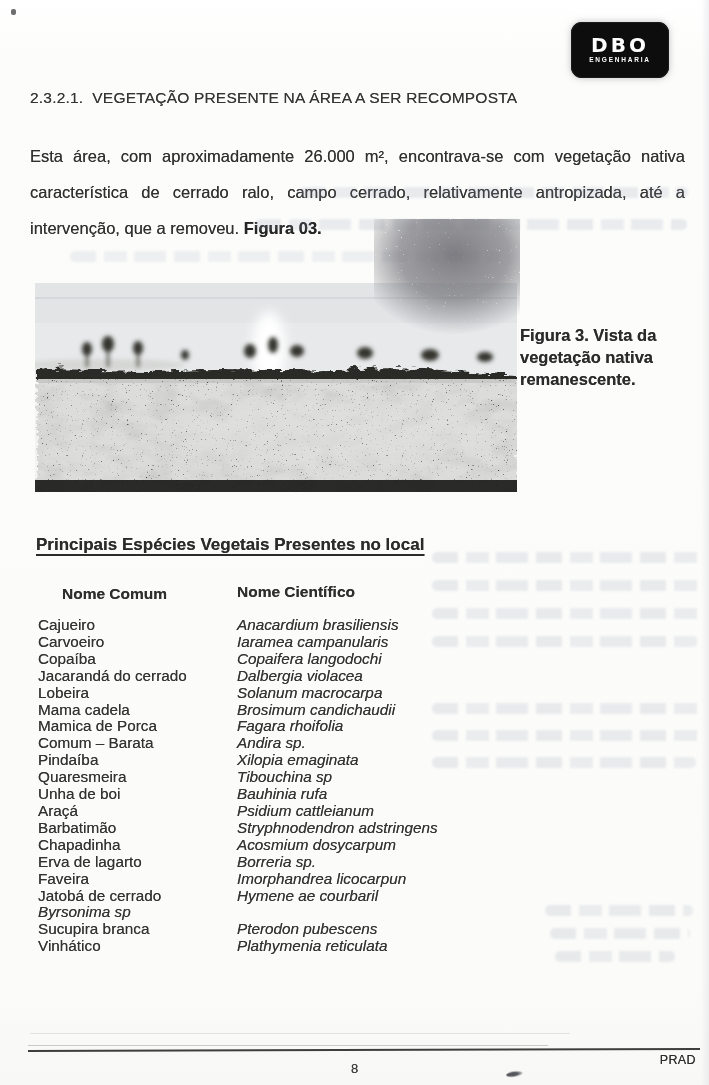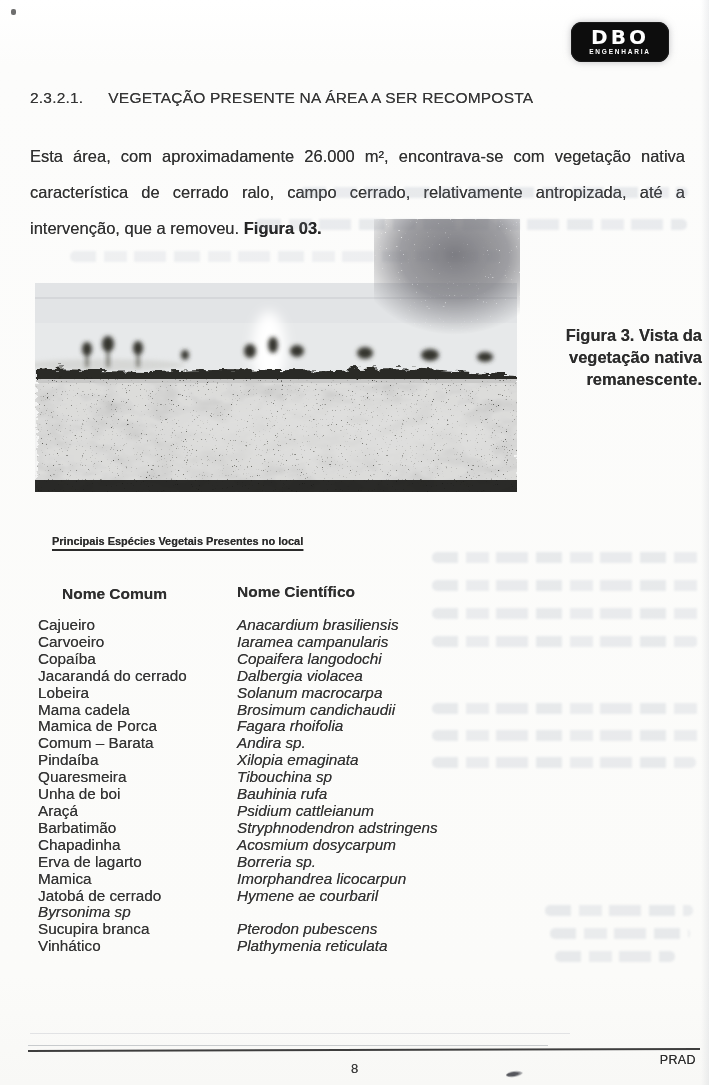--- a/index.html
+++ b/index.html
@@ -4,51 +4,51 @@
 <style>
   html,body{margin:0;padding:0;}
   body{width:709px;height:1085px;background:#f2f2ef;font-family:"Liberation Sans",sans-serif;}
   .page{position:relative;width:709px;height:1085px;overflow:hidden;
         background:linear-gradient(180deg,#ffffff 0%,#fcfcfb 6%,#fbfbf9 90%,#f8f8f6 100%);
         color:#2f2f2f;}
   .abs{position:absolute;}
   .scan-soft{text-shadow:0 0 .5px rgba(70,70,70,.85);}
 
   
-  .logo{left:571px;top:22px;width:98px;height:40px;background:#0d0d0d;border-radius:11px;
+  .logo{left:571px;top:22px;width:98px;height:56px;background:#0d0d0d;border-radius:11px;
         display:flex;flex-direction:column;align-items:center;justify-content:center;
         box-shadow:0 0 7px rgba(140,140,145,.55), inset 0 0 0 1px #1a1a1a;}
   .logo .big{color:#fff;font-weight:bold;font-size:20px;line-height:19px;letter-spacing:3px;
              font-family:"DejaVu Sans",sans-serif;}
   .logo .small{color:#fff;font-weight:bold;font-size:6.5px;letter-spacing:1.8px;line-height:9px;}
 
   
   .heading{left:30px;top:89px;font-size:15.5px;color:#353535;letter-spacing:.2px;white-space:nowrap;}
-  .heading .num{margin-right:25px;}
+  .heading .num{margin-right:9px;}
   .para{left:30px;top:138px;width:655px;font-size:16.5px;line-height:36px;text-align:justify;color:#303030;}
   .para b{color:#242424;}
 
   
   .gline{position:absolute;height:11px;border-radius:5px;filter:blur(1.3px);opacity:.5;
     background:repeating-linear-gradient(90deg,
       rgba(150,160,178,.38) 0 26px, transparent 26px 34px,
       rgba(150,160,178,.33) 34px 57px, transparent 57px 64px,
       rgba(150,160,178,.36) 64px 96px, transparent 96px 104px);}
 
   
   .photo{left:35px;top:283px;width:482px;height:209px;}
   .cloud{left:374px;top:219px;width:146px;height:118px;}
 
   
   .caption{left:520px;top:324px;width:182px;font-weight:bold;font-size:16.5px;line-height:22px;
-           text-align:right;color:#2b2b2b;}
-
-  
-  .species-heading{left:36px;top:535px;font-size:11px;font-weight:bold;color:#2b2b2b;
-           text-decoration:underline;text-decoration-thickness:2px;text-underline-offset:4px;margin-left:16px;}
+           text-align:left;color:#2b2b2b;}
+
+  
+  .species-heading{left:36px;top:535px;font-size:17px;font-weight:bold;color:#2b2b2b;
+           text-decoration:underline;text-decoration-thickness:2px;text-underline-offset:4px;}
   .col-head{font-size:15.5px;font-weight:bold;color:#2e2e2e;}
   .col-head.common{left:38px;top:585px;margin-left:24px;}
   .col-head.scientific{left:237px;top:583px;}
   .species-list{left:38px;top:617px;width:620px;}
   .species-row{display:grid;grid-template-columns:199px auto;line-height:16.9px;font-size:15.3px;color:#333;}
   .species-row .sci{font-style:italic;}
 
   
   .footer-line-light{left:28px;top:1045px;width:520px;height:0;border-top:1px solid rgba(160,165,172,.55);filter:blur(.4px);}
   .footer-line{left:28px;top:1049px;width:672px;height:0;border-top:2px solid #3e3e3e;transform:rotate(-.18deg);}
@@ -234,21 +234,21 @@
       </div>
       <div class="species-row">
         <span class="scan-soft">Chapadinha</span>
         <span class="sci scan-soft">Acosmium dosycarpum</span>
       </div>
       <div class="species-row">
         <span class="scan-soft">Erva de lagarto</span>
         <span class="sci scan-soft">Borreria sp.</span>
       </div>
       <div class="species-row">
-        <span class="scan-soft">Mamica</span>
+        <span class="scan-soft">Faveira</span>
         <span class="sci scan-soft">Imorphandrea licocarpun</span>
       </div>
       <div class="species-row">
         <span class="scan-soft">Jatobá de cerrado</span>
         <span class="sci scan-soft">Hymene ae courbaril</span>
       </div>
       <div class="species-row">
         <span class="sci scan-soft">Byrsonima sp</span>
       </div>
       <div class="species-row">

